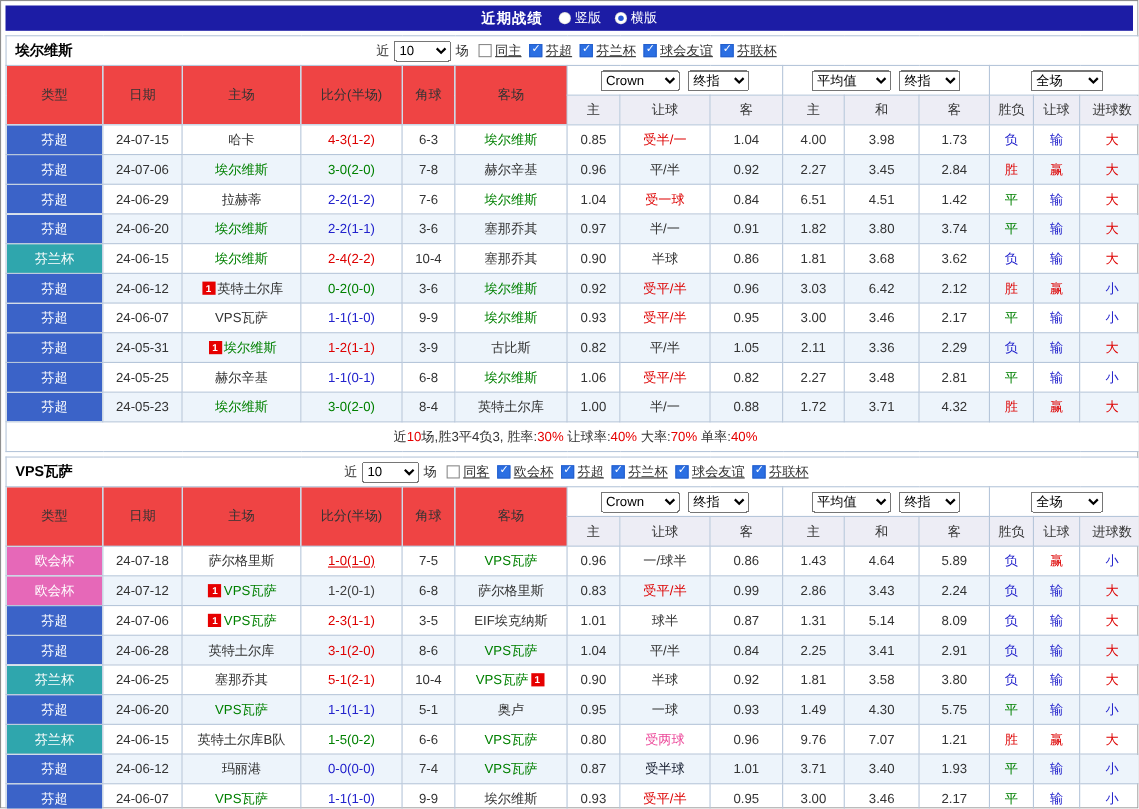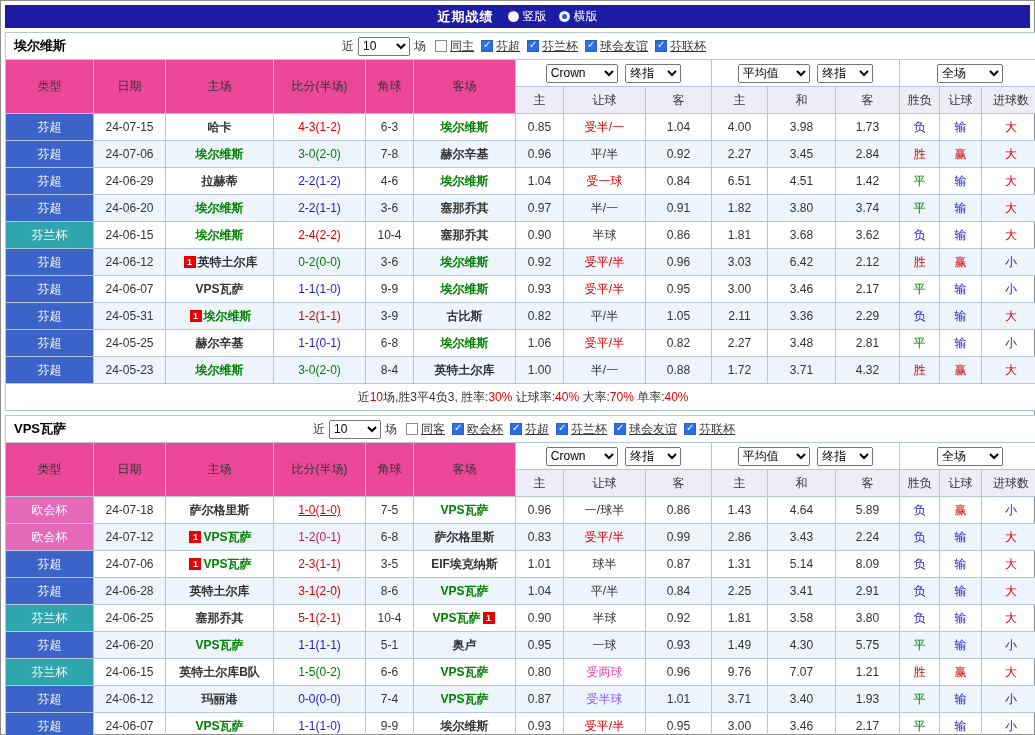--- a/index.html
+++ b/index.html
@@ -16,34 +16,34 @@
 .teamrow td{height:25px;background:#fff;}
 .teambar{position:relative;height:25px;display:flex;align-items:center;justify-content:center;}
 .teamname{position:absolute;left:8px;font-weight:bold;font-size:13px;color:#000;}
 .filters{display:flex;align-items:center;}
 .flbl{margin:0 2px;}
 .fopt{display:flex;align-items:center;margin-left:7px;cursor:pointer;text-decoration:underline;}
 .ccheck{width:12px;height:12px;background:#fff;border:1px solid #8a8a8a;display:inline-block;position:relative;margin-right:3px;box-sizing:border-box;}
 .ccheck.checked{background:#2b6fe3;border-color:#2560cc;}
 .ccheck.checked::after{content:"\2713";position:absolute;left:1px;top:-2px;color:#fff;font-size:10px;font-weight:bold;}
 .colhead td{height:22px;}
-.hlabel{background:#ec4899;}
+.hlabel{background:#ef4444;}
 .ddcell{background:#fff;}
 .subhead td{background:#ededf5;height:19px;}
 .sel{font-size:12px;height:19px;font-family:inherit;margin:0 2px;vertical-align:middle;}
 .selcount{width:52px;}
 .w72{width:72px;}
 .w56{width:56px;}
 .w66{width:66px;}
 .league{color:#fff;}
 .badge{display:inline-block;background:#e60000;color:#fff;font-size:9px;font-weight:bold;min-width:10px;height:12px;line-height:12px;padding:0 1px;margin:0 2px;vertical-align:1px;}
 .alt td{background:#edf4fb;}
 .footrow td{height:23px;background:#fff;}
 .red{color:#e60000;}
-.tname{cursor:pointer;font-weight:bold;}
+.tname{cursor:pointer;}
 </style>
 </head>
 <body>
 
 <div class="page">
 
   <div class="topbar">
     <span class="title">近期战绩</span>
     <span class="ropt">
       <span class="cradio"></span>
@@ -170,21 +170,21 @@
           <td>2.84</td>
           <td style="color: rgb(221, 0, 0);">胜</td>
           <td style="color: rgb(221, 0, 0);">赢</td>
           <td style="color: rgb(221, 0, 0);">大</td>
         </tr>
         <tr>
           <td class="league" style="background: rgb(59, 99, 200);">芬超</td>
           <td>24-06-29</td>
           <td><span class="tname">拉赫蒂</span></td>
           <td style="color: rgb(34, 34, 204);">2-2(1-2)</td>
-          <td>4-6</td>
+          <td>7-6</td>
           <td><span class="tname" style="color: rgb(0, 128, 0);">埃尔维斯</span></td>
           <td>1.04</td>
           <td style="color: rgb(221, 0, 0);">受一球</td>
           <td>0.84</td>
           <td>6.51</td>
           <td>4.51</td>
           <td>1.42</td>
           <td style="color: rgb(0, 128, 0);">平</td>
           <td style="color: rgb(34, 34, 204);">输</td>
           <td style="color: rgb(221, 0, 0);">大</td>
@@ -417,21 +417,21 @@
           <td>4.64</td>
           <td>5.89</td>
           <td style="color: rgb(34, 34, 204);">负</td>
           <td style="color: rgb(221, 0, 0);">赢</td>
           <td style="color: rgb(34, 34, 204);">小</td>
         </tr>
         <tr class="alt">
           <td class="league" style="background: rgb(230, 104, 184);">欧会杯</td>
           <td>24-07-12</td>
           <td><span class="badge">1</span><span class="tname" style="color: rgb(0, 128, 0);">VPS瓦萨</span></td>
-          <td style="color: #be185d;">1-2(0-1)</td>
+          <td style="color: #404040;">1-2(0-1)</td>
           <td>6-8</td>
           <td><span class="tname">萨尔格里斯</span></td>
           <td>0.83</td>
           <td style="color: rgb(221, 0, 0);">受平/半</td>
           <td>0.99</td>
           <td>2.86</td>
           <td>3.43</td>
           <td>2.24</td>
           <td style="color: rgb(34, 34, 204);">负</td>
           <td style="color: rgb(34, 34, 204);">输</td>
@@ -523,21 +523,21 @@
           <td style="color: rgb(221, 0, 0);">大</td>
         </tr>
         <tr class="alt">
           <td class="league" style="background: rgb(59, 99, 200);">芬超</td>
           <td>24-06-12</td>
           <td><span class="tname">玛丽港</span></td>
           <td style="color: rgb(34, 34, 204);">0-0(0-0)</td>
           <td>7-4</td>
           <td><span class="tname" style="color: rgb(0, 128, 0);">VPS瓦萨</span></td>
           <td>0.87</td>
-          <td style="color: #8b5cf6; margin-top: 44px;">受半球</td>
+          <td style="color: #0f172a; margin-top: 44px;">受半球</td>
           <td>1.01</td>
           <td>3.71</td>
           <td>3.40</td>
           <td>1.93</td>
           <td style="color: rgb(0, 128, 0);">平</td>
           <td style="color: rgb(34, 34, 204);">输</td>
           <td style="color: rgb(34, 34, 204);">小</td>
         </tr>
         <tr>
           <td class="league" style="background: rgb(59, 99, 200);">芬超</td>

